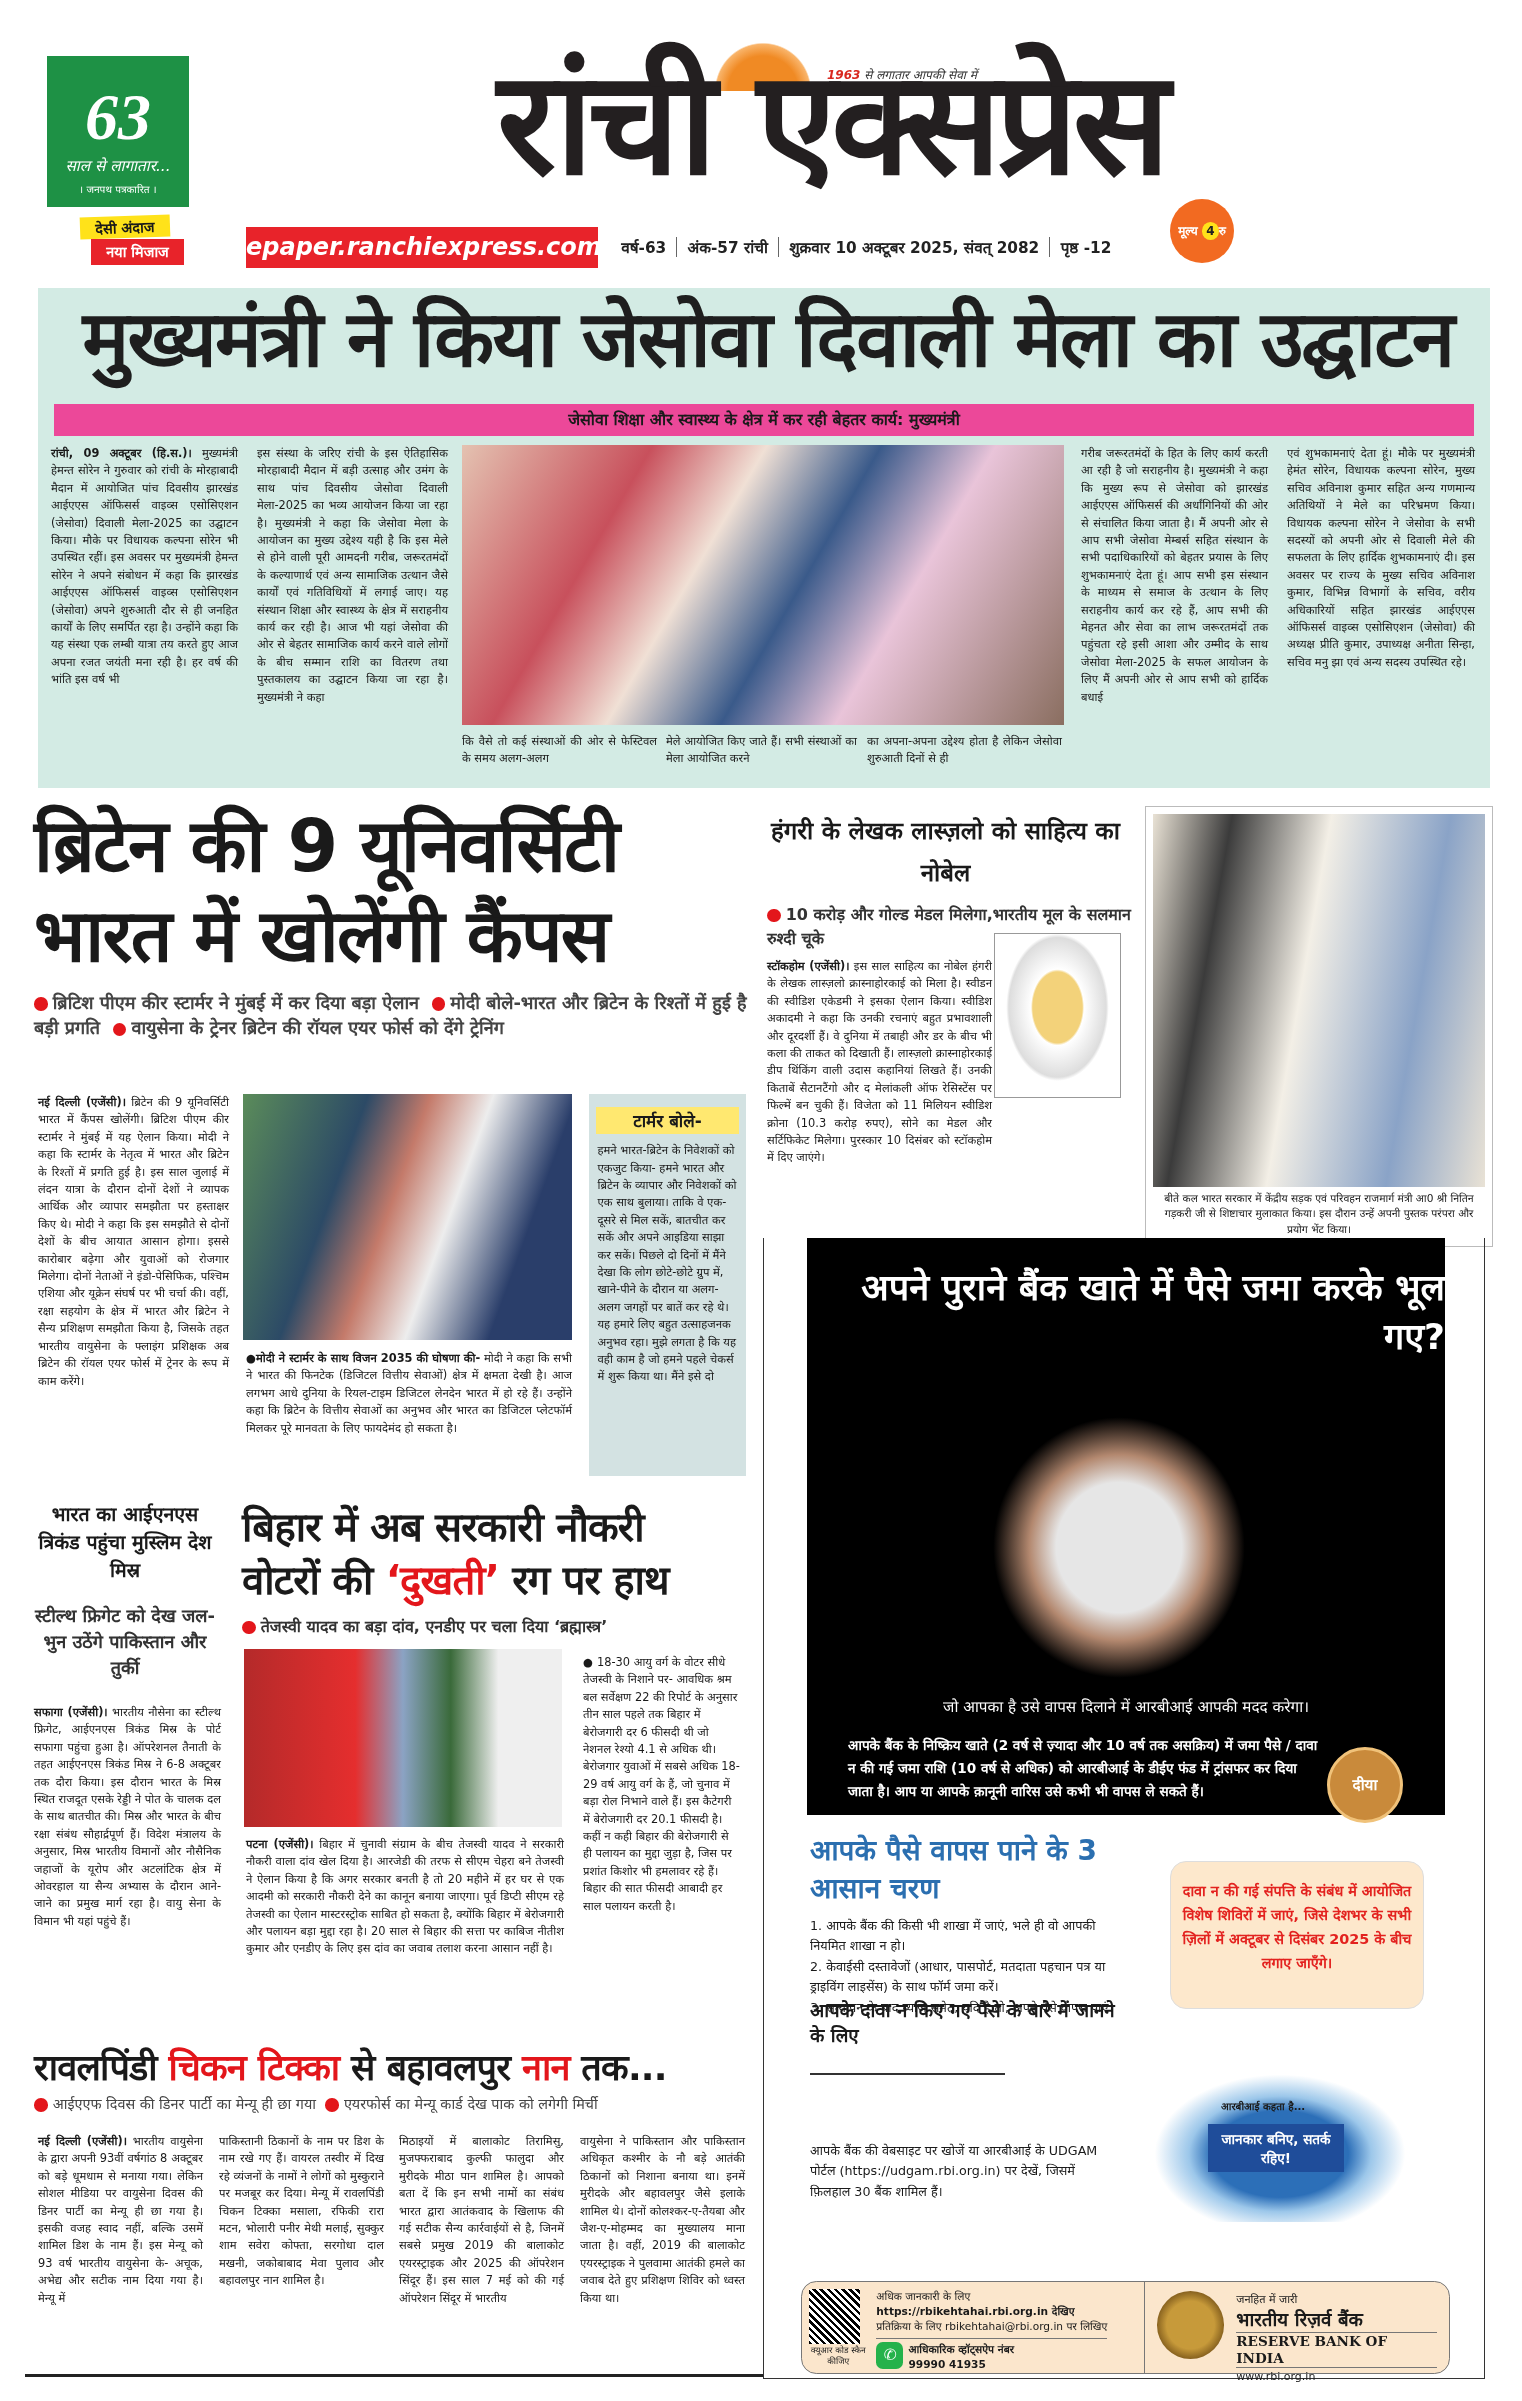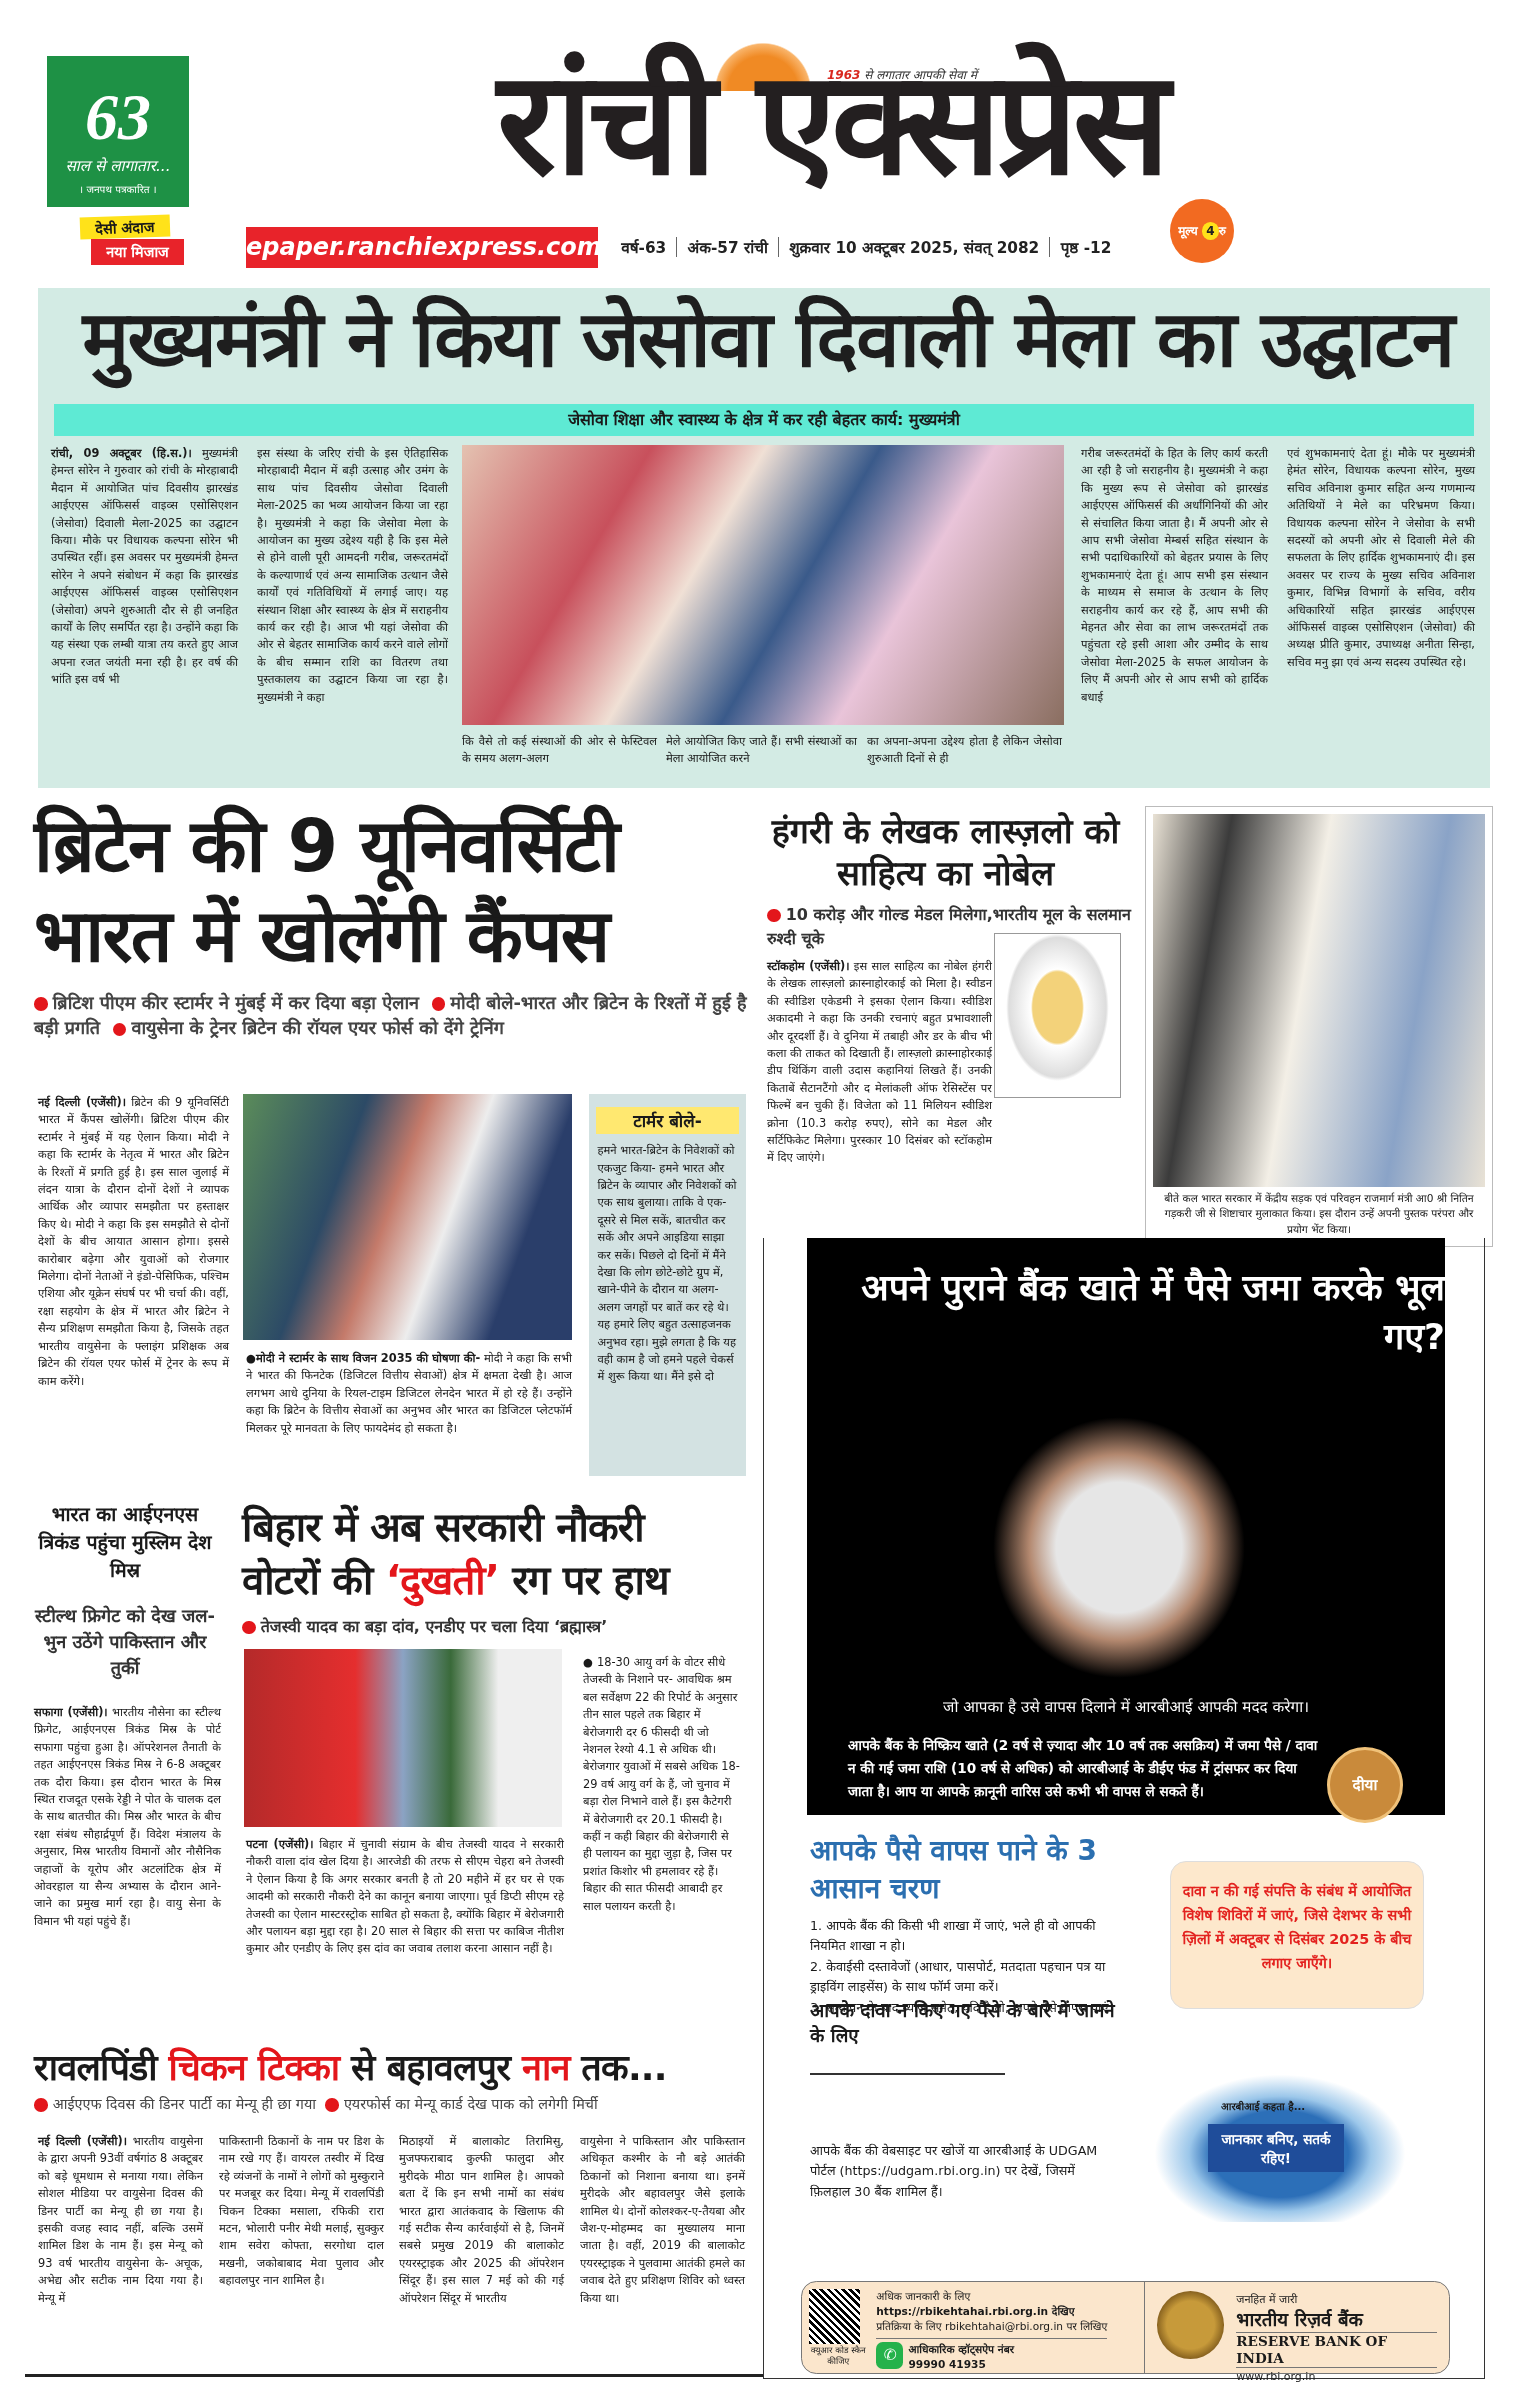--- a/index.html
+++ b/index.html
@@ -21,32 +21,32 @@
 #since span{color:#d9281f;font-weight:bold}
 #url{left:246px;top:227px;width:352px;height:41px;background:#e8232a;color:#fff;font-style:italic;font-weight:bold;font-size:24px;line-height:41px;text-align:center}
 #meta{left:611px;top:237px;font-size:15.3px;font-weight:bold;color:#222;display:flex;gap:0}
 #meta span{padding:0 10.2px;border-right:0.8px solid #666}
 #meta span:last-child{border-right:none}
 #price{left:1170px;top:199px;width:64px;height:64px;border-radius:50%;background:#f26a21;color:#fff;font-size:12px;font-weight:bold;line-height:64px;text-align:center}
 #price b{background:#ffe21a;color:#222;border-radius:50%;padding:1.7px 4.2px}
 
 #lead{left:38px;top:288px;width:1452px;height:500px;background:#d3ebe4}
 #leadH{left:47px;top:297px;width:1442px;font-weight:bold;font-size:78px;line-height:85px;text-align:center;letter-spacing:-1.7px;color:#1e1e1e}
-#leadSub{left:54px;top:404px;width:1420px;height:32px;background:#5eead4;text-align:center;font-size:16px;font-weight:bold;line-height:32px}
+#leadSub{left:54px;top:404px;width:1420px;height:32px;background:#ec4899;text-align:center;font-size:16px;font-weight:bold;line-height:32px}
 #leadPhoto{left:462px;top:445px;width:602px;height:280px;background:linear-gradient(120deg,#e4c2b1,#c8505c 25%,#f0e0d5 40%,#3a5a8a 55%,#e9c4d9 70%,#8a6e60)}
 
 .rule{height:2.5px;background:#222}
 
 #brH{left:34px;top:801px;width:721px;font-weight:bold;font-size:73px;line-height:90px;letter-spacing:-1.7px}
 #brSub{left:34px;top:990px;width:721px;font-size:18px;font-weight:bold;line-height:25.4px;color:#444}
 #brPhoto{left:243px;top:1094px;width:329px;height:382px;background:linear-gradient(110deg,#5b8c5a,#2c4a66 30%,#c47a6a 45%,#ededed 60%,#2a3e6a 80%)}
 #tarmar{left:589px;top:1094px;width:157px;height:382px;background:#d3e2e2}
 #tarmar .hd{margin:12.7px 6.8px 8.5px;background:#ffe870;font-size:17px;font-weight:bold;text-align:center;padding:2px}
 
-#huH{left:763px;top:810px;width:365px;font-weight:bold;font-size:34px;line-height:42px;text-align:center}
+#huH{left:763px;top:810px;width:365px;font-weight:bold;font-size:24px;line-height:42px;text-align:center}
 #huArt{left:994px;top:933px;width:127px;height:165px;border:0.8px solid #999;background:radial-gradient(ellipse at 50% 45%,#f3d27a 28%,#fff 30%,#ddd 55%,#fff 58%)}
 #dgPhoto{left:1153px;top:814px;width:332px;height:373px;background:linear-gradient(100deg,#e9e2d5,#3b3b3b 20%,#f3efe6 45%,#8aa3c7 75%,#e9e2d5)}
 #dgBox{left:1145px;top:806px;width:348px;height:441px;border:1.7px solid #bbb}
 
 #adBlack{left:807px;top:1238px;width:638px;height:577px;background:#000;color:#fff}
 #adOuter{left:763px;top:1238px;width:722px;height:1141px;border:1.7px solid #333;border-top:none}
 #adHead{left:807px;top:1263px;width:638px;text-align:right;font-size:36px;font-weight:bold;line-height:49px;color:#fff}
 #money{left:992px;top:1416px;width:254px;height:263px;background:radial-gradient(ellipse at 50% 50%,#e6e6e6 35%,#b3886f 50%,#000 70%)}
 #adMid{left:807px;top:1696px;width:638px;text-align:center;font-size:15.3px;color:#fff}
 #adBody{left:848px;top:1734px;width:475px;font-size:13.6px;font-weight:bold;line-height:23px;color:#fff}

